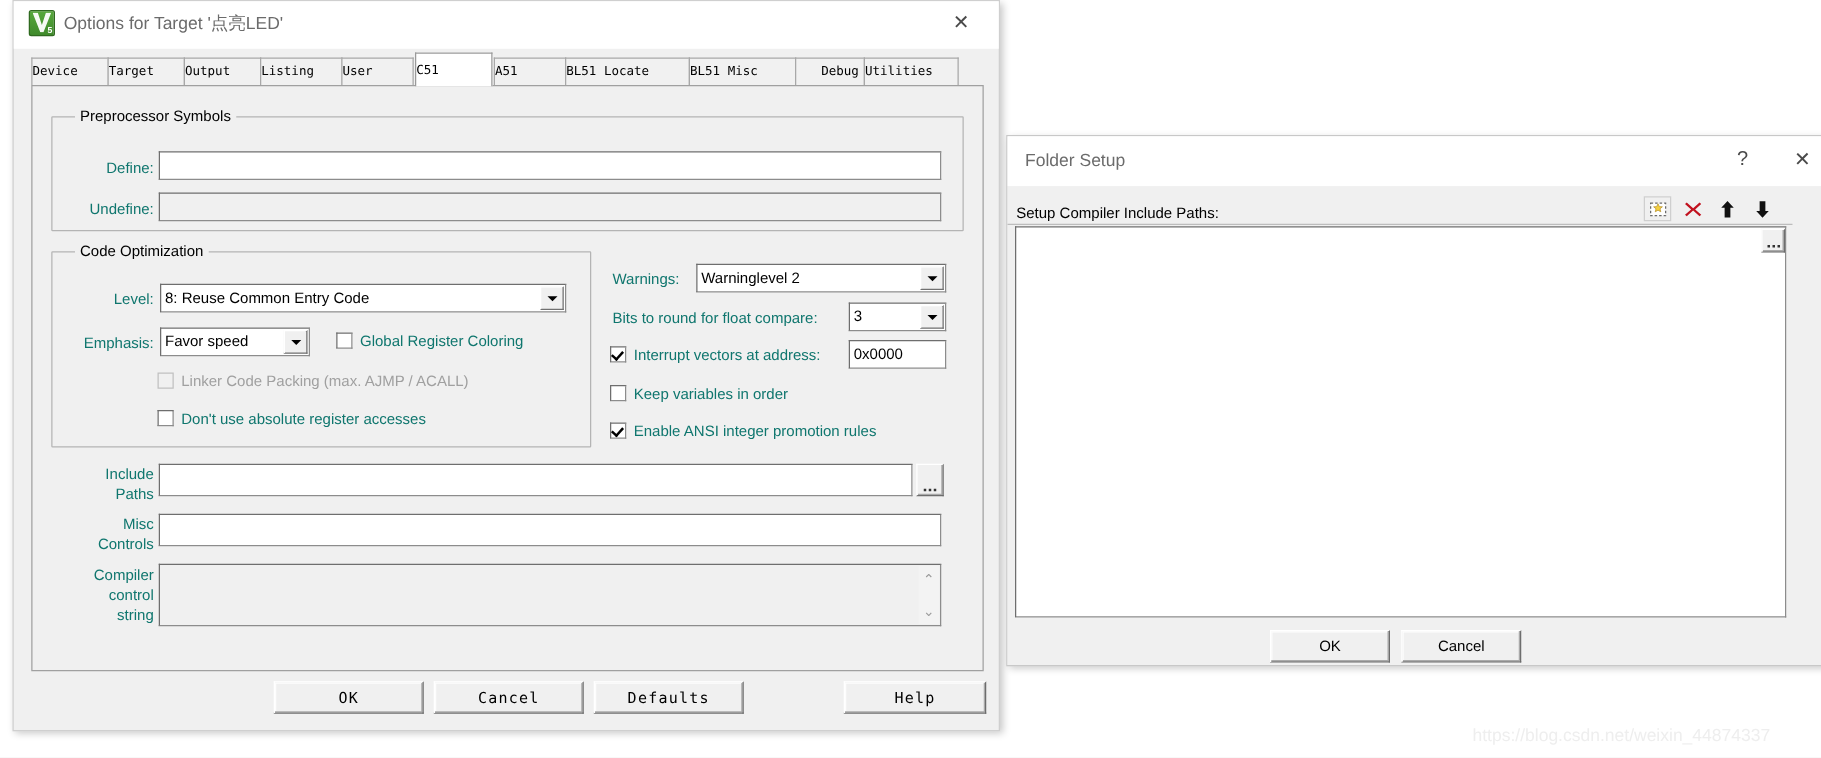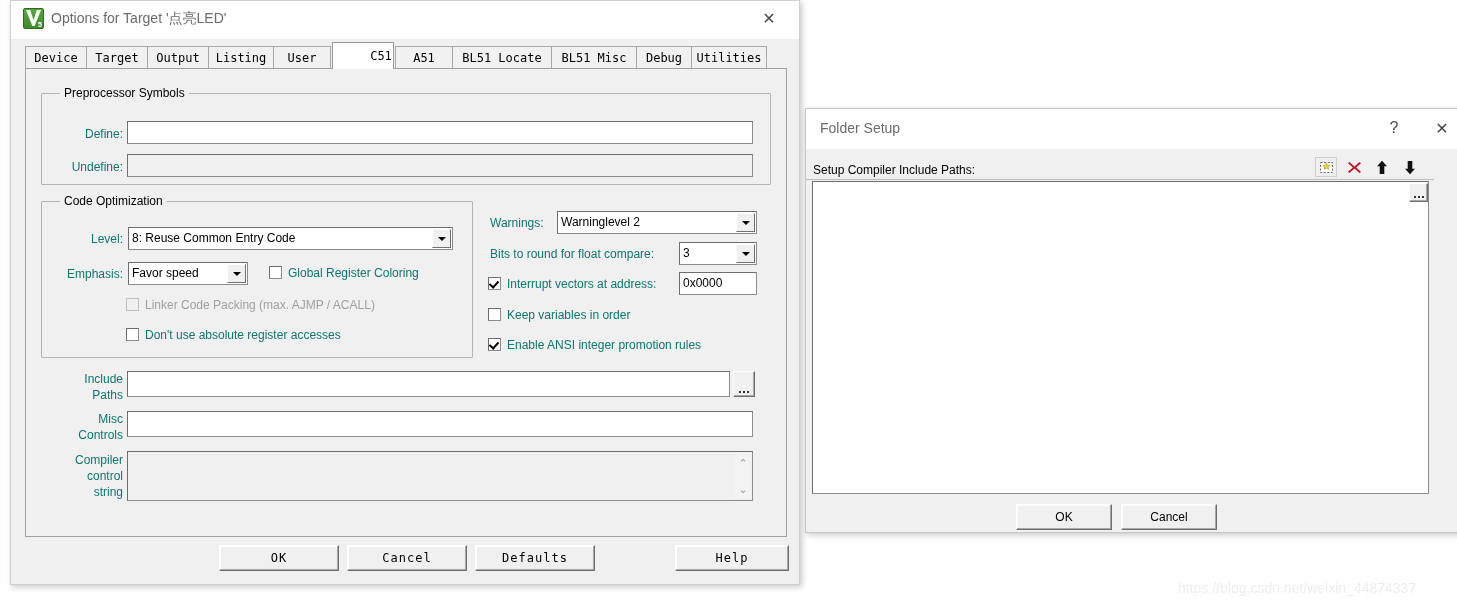--- a/index.html
+++ b/index.html
@@ -25,22 +25,22 @@
             border:1px solid #2f6a1f;display:flex;align-items:flex-end;justify-content:center;}
   .keil-ico .v{position:absolute;left:2px;top:1px;width:15px;height:16px;
                background:#fff;clip-path:polygon(0 0,28% 0,50% 62%,72% 0,100% 0,58% 100%,42% 100%);
                opacity:.95;}
   .keil-ico .five{position:absolute;right:1px;bottom:0px;font-size:7px;color:#fff;font-weight:bold;line-height:7px;}
 
   
   .tabstrip{position:absolute;}
   .tab{position:absolute;box-sizing:border-box;background:#f1f1f1;
        border:1px solid #a8a8a8;border-bottom:none;
-       font-family:"DejaVu Sans Mono","Liberation Mono",monospace;font-size:12px;
-       display:flex;align-items:center;justify-content:center;color:#000;cursor:default;}
+       font-family:"DejaVu Sans Mono","Liberation Mono",monospace;font-size:10px;
+       display:flex;align-items:center;justify-content:flex-start;color:#000;cursor:default;}
   .tab.sel{background:#ffffff;border-color:#9a9a9a;z-index:4;}
 
   
   .tabpanel{position:absolute;background:#f0f0f0;border:1px solid #a0a0a0;}
 
   
   .group{position:absolute;border:1px solid #b4b4b4;border-radius:1px;}
   .group > .glabel{position:absolute;top:-8px;left:18px;background:#f0f0f0;padding:0 4px;font-size:12px;color:#000;text-align:center;}
 
   .lbl{position:absolute;font-size:12px;color:#0f766e;white-space:nowrap;}
@@ -129,33 +129,33 @@
       </div>
     <div class="tab" style="left:136px;top:45px;width:62px;height:22px;">
         <span>Output</span>
       </div>
     <div class="tab" style="left:197px;top:45px;width:66px;height:22px;">
         <span>Listing</span>
       </div>
     <div class="tab" style="left:262px;top:45px;width:58px;height:22px;">
         <span>User</span>
       </div>
-    <div class="tab sel" style="left:321px;top:41px;width:62px;height:27px;padding-left:36px;">
+    <div class="tab sel" style="left:321px;top:41px;width:62px;height:27px;">
         <span>C51</span>
       </div>
     <div class="tab" style="left:384px;top:45px;width:58px;height:22px;">
         <span>A51</span>
       </div>
     <div class="tab" style="left:441px;top:45px;width:100px;height:22px;">
         <span>BL51 Locate</span>
       </div>
     <div class="tab" style="left:540px;top:45px;width:86px;height:22px;">
         <span>BL51 Misc</span>
       </div>
-    <div class="tab" style="left:625px;top:45px;width:56px;height:22px;">
+    <div class="tab" style="left:625px;top:45px;width:56px;height:22px;padding-left:20px;">
         <span>Debug</span>
       </div>
     <div class="tab" style="left:680px;top:45px;width:76px;height:22px;">
         <span>Utilities</span>
       </div>
   </div>
 
   <div class="tabpanel" style="left:14px;top:67px;width:760px;height:467px;"></div>
 
   <div class="group" style="left:30px;top:92px;width:728px;height:90px;">

